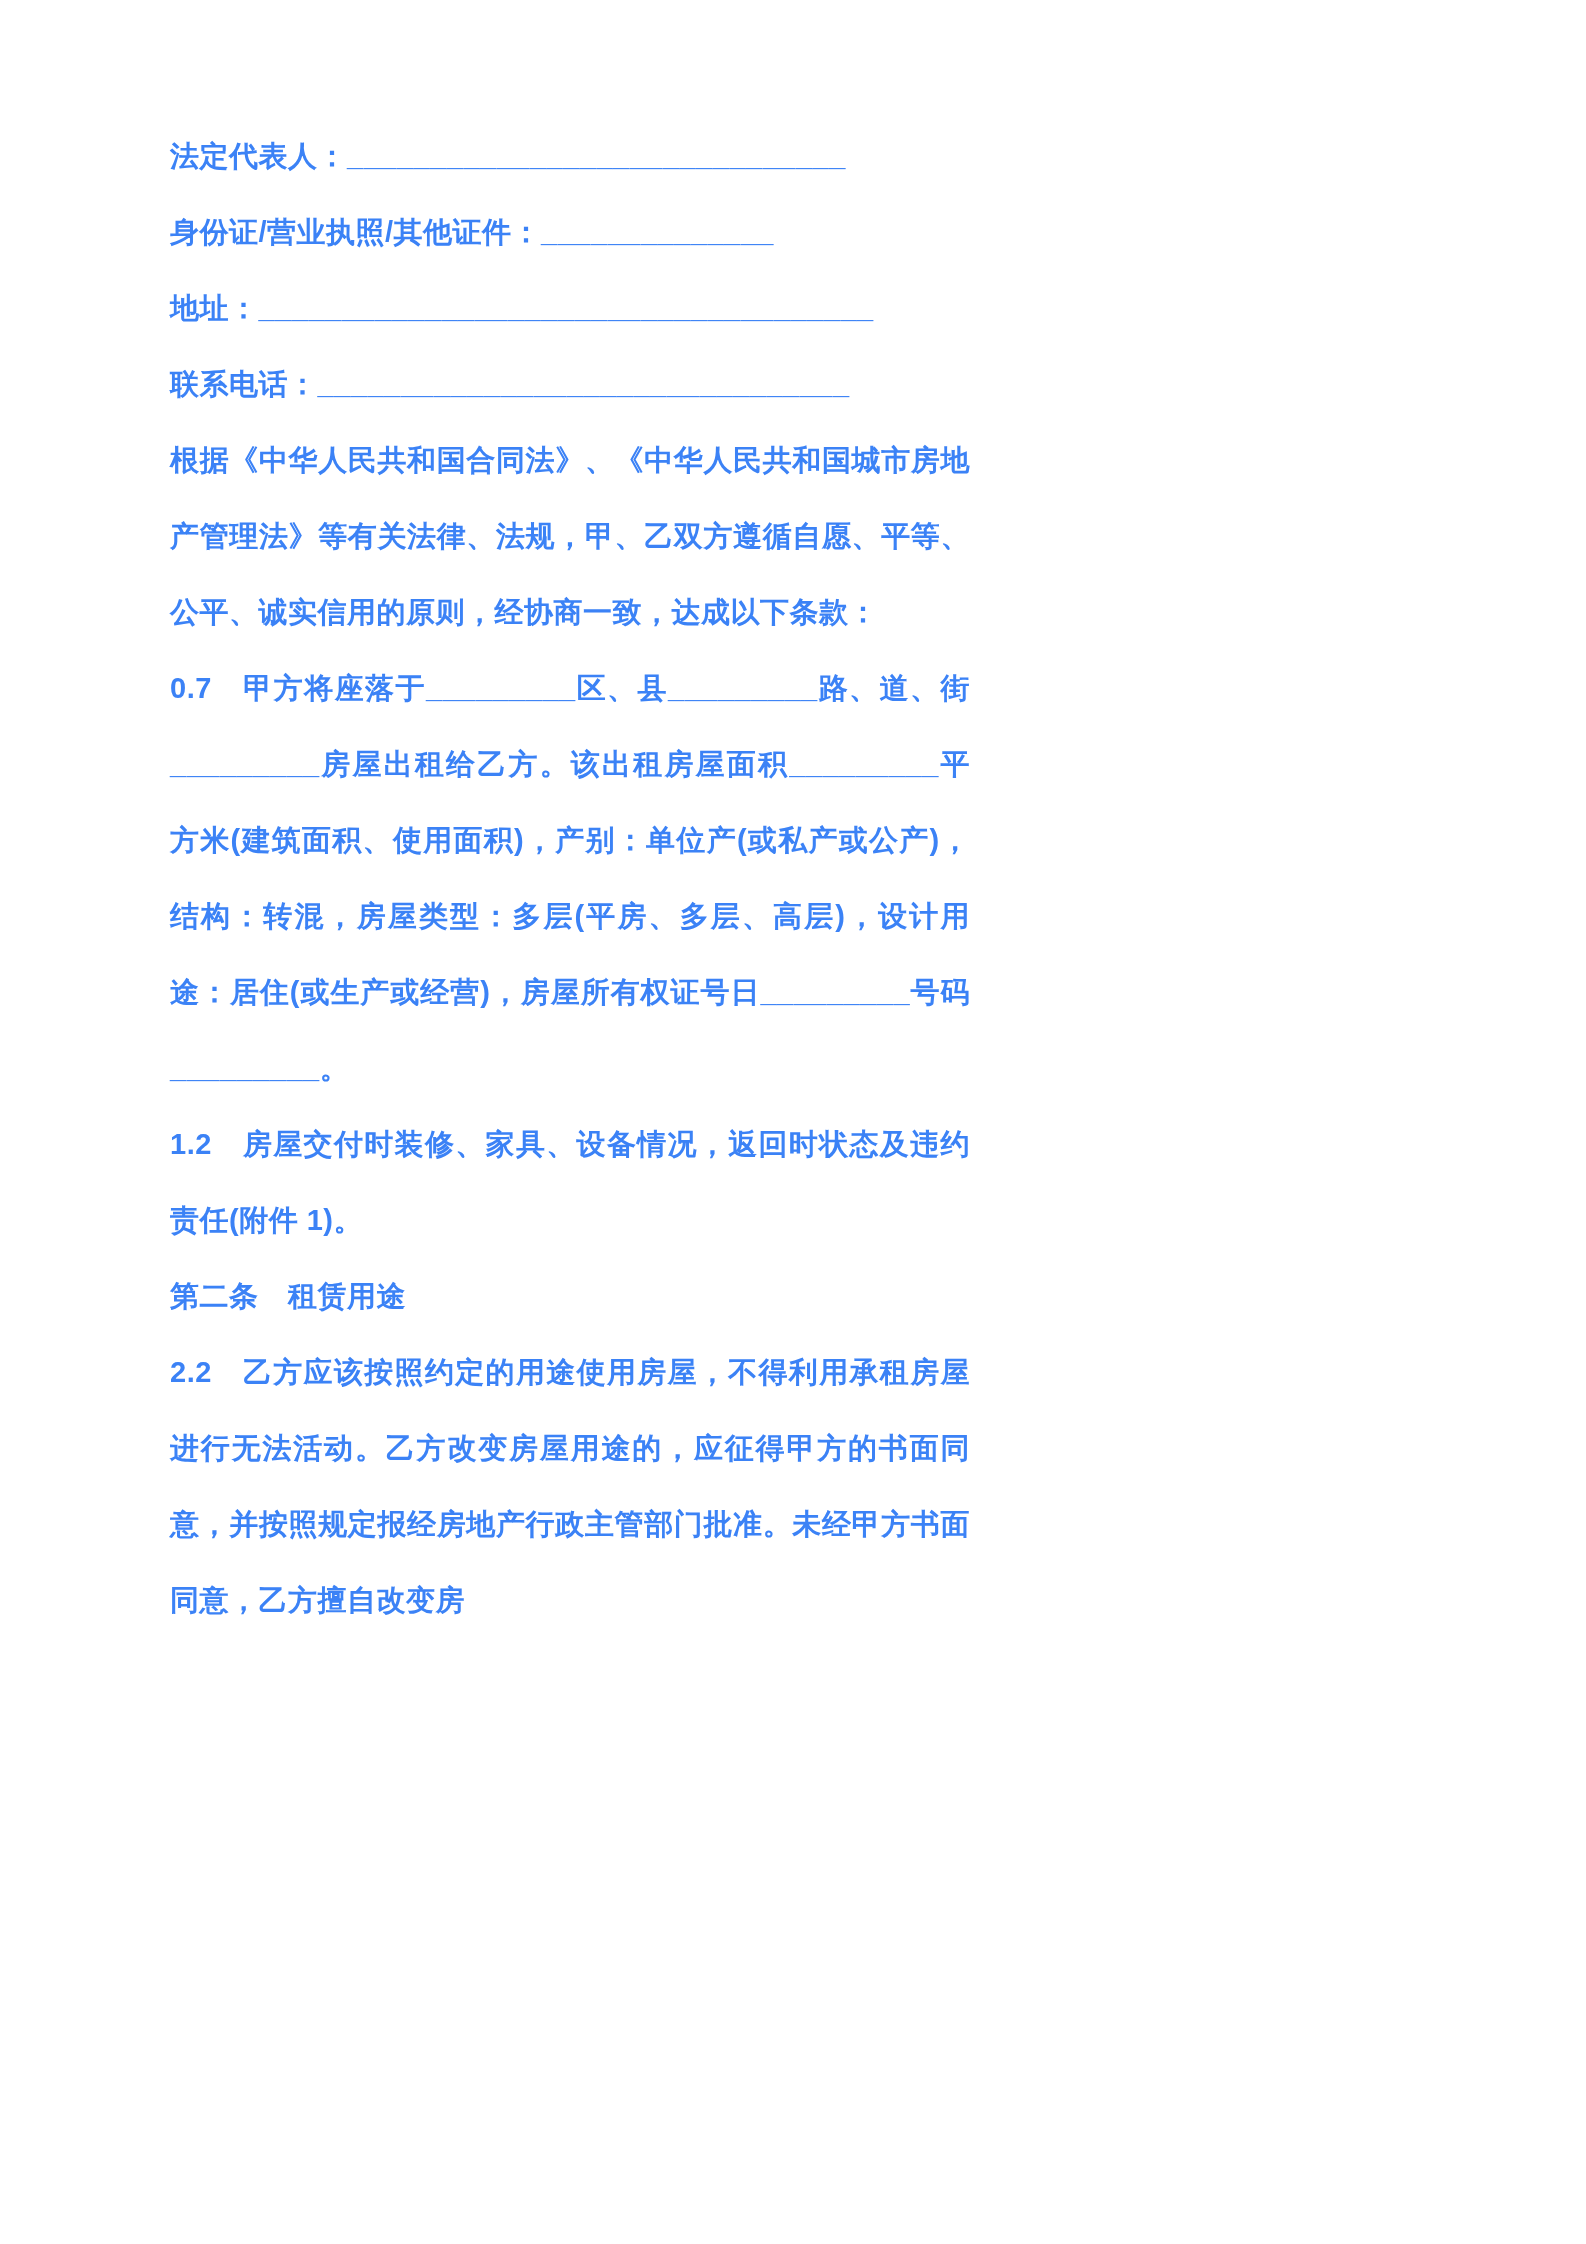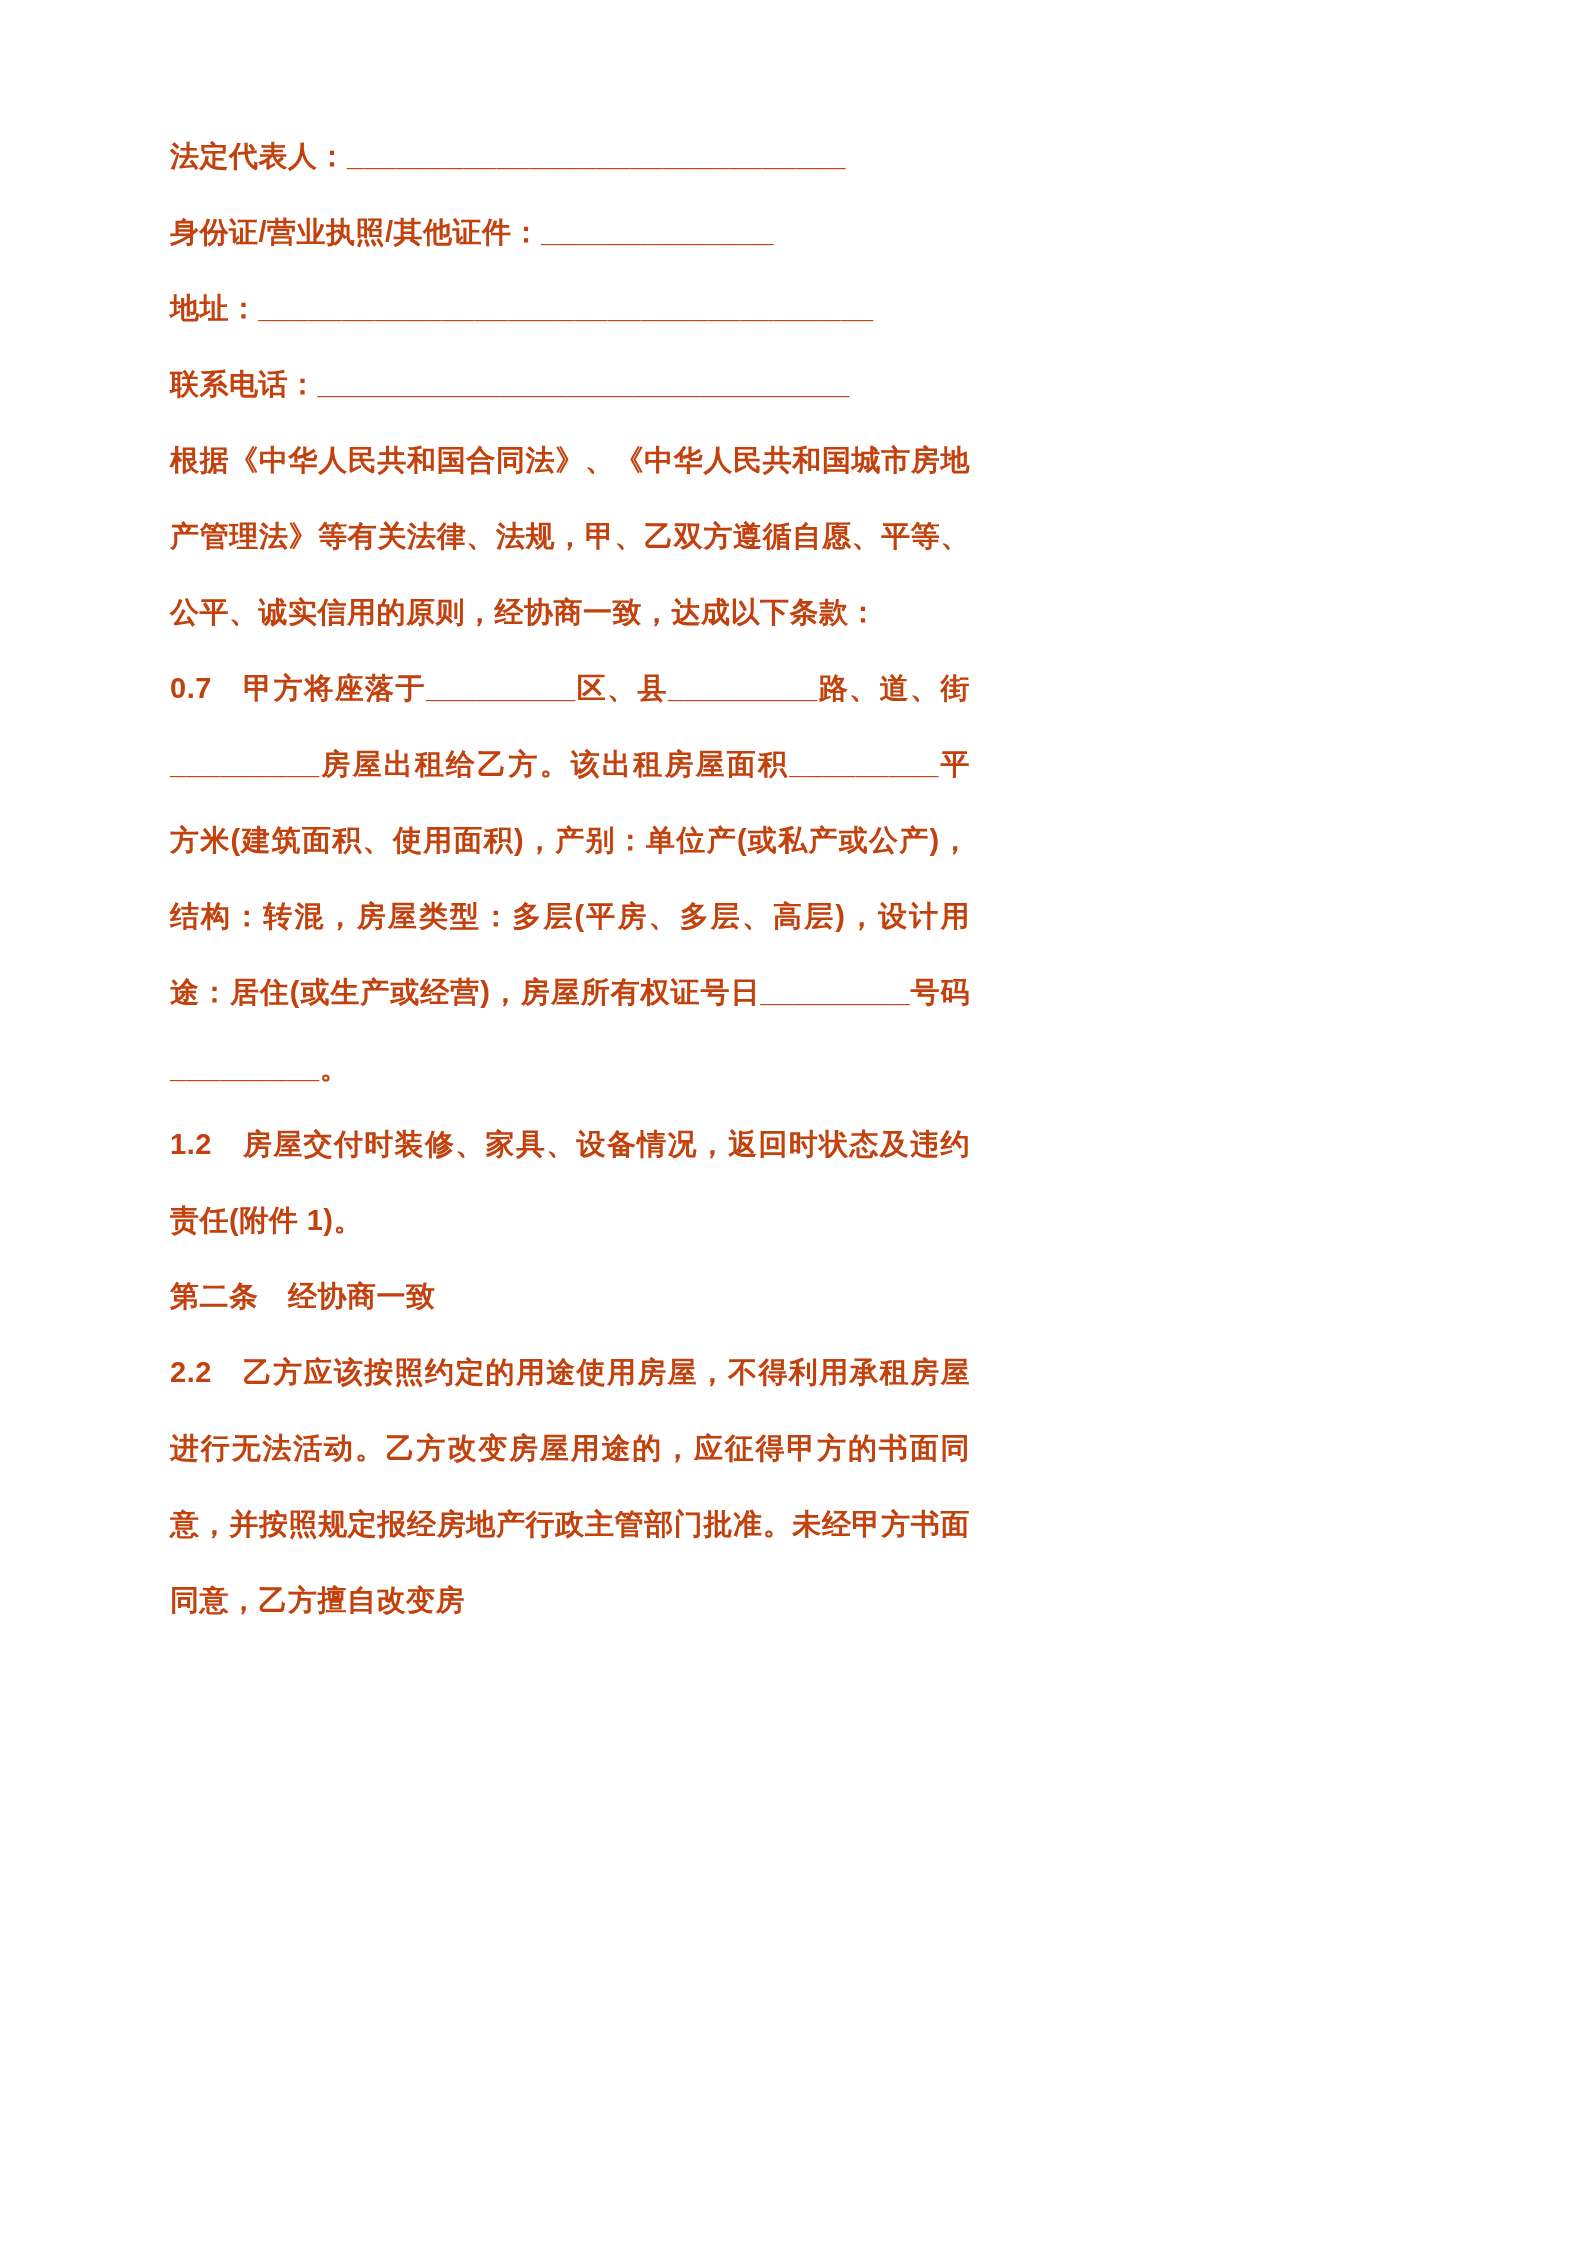--- a/index.html
+++ b/index.html
@@ -21,21 +21,21 @@
     top: 118px;
     width: 800px;
   }
   p.doc-line {
     margin: 0;
     padding: 0;
     font-family: "Liberation Sans", "DejaVu Sans", sans-serif;
     font-weight: bold;
     font-size: 29px;
     line-height: 76px;
-    color: #c2410c;
+    color: #3b82f6;
     text-align: justify;
     text-justify: inter-ideograph;
     word-break: break-all;
     letter-spacing: 0.5px;
   }
   p.doc-line.single {
     text-align: left;
   }
 </style>
 </head>
@@ -53,19 +53,19 @@
 
     <p class="doc-line single">联系电话：________________________________</p>
 
     <p class="doc-line">根据《中华人民共和国合同法》、《中华人民共和国城市房地产管理法》等有关法律、法规，甲、乙双方遵循自愿、平等、公平、诚实信用的原则，经协商一致，达成以下条款：</p>
 
 
     <p class="doc-line">0.7　甲方将座落于_________区、县_________路、道、街_________房屋出租给乙方。该出租房屋面积_________平方米(建筑面积、使用面积)，产别：单位产(或私产或公产)，结构：转混，房屋类型：多层(平房、多层、高层)，设计用途：居住(或生产或经营)，房屋所有权证号日_________号码_________。</p>
 
     <p class="doc-line">1.2　房屋交付时装修、家具、设备情况，返回时状态及违约责任(附件 1)。</p>
 
-    <p class="doc-line single">第二条　经协商一致</p>
+    <p class="doc-line single">第二条　租赁用途</p>
 
 
     <p class="doc-line">2.2　乙方应该按照约定的用途使用房屋，不得利用承租房屋进行无法活动。乙方改变房屋用途的，应征得甲方的书面同意，并按照规定报经房地产行政主管部门批准。未经甲方书面同意，乙方擅自改变房</p>
 
   </div>
 </div>
 
 </body></html>

